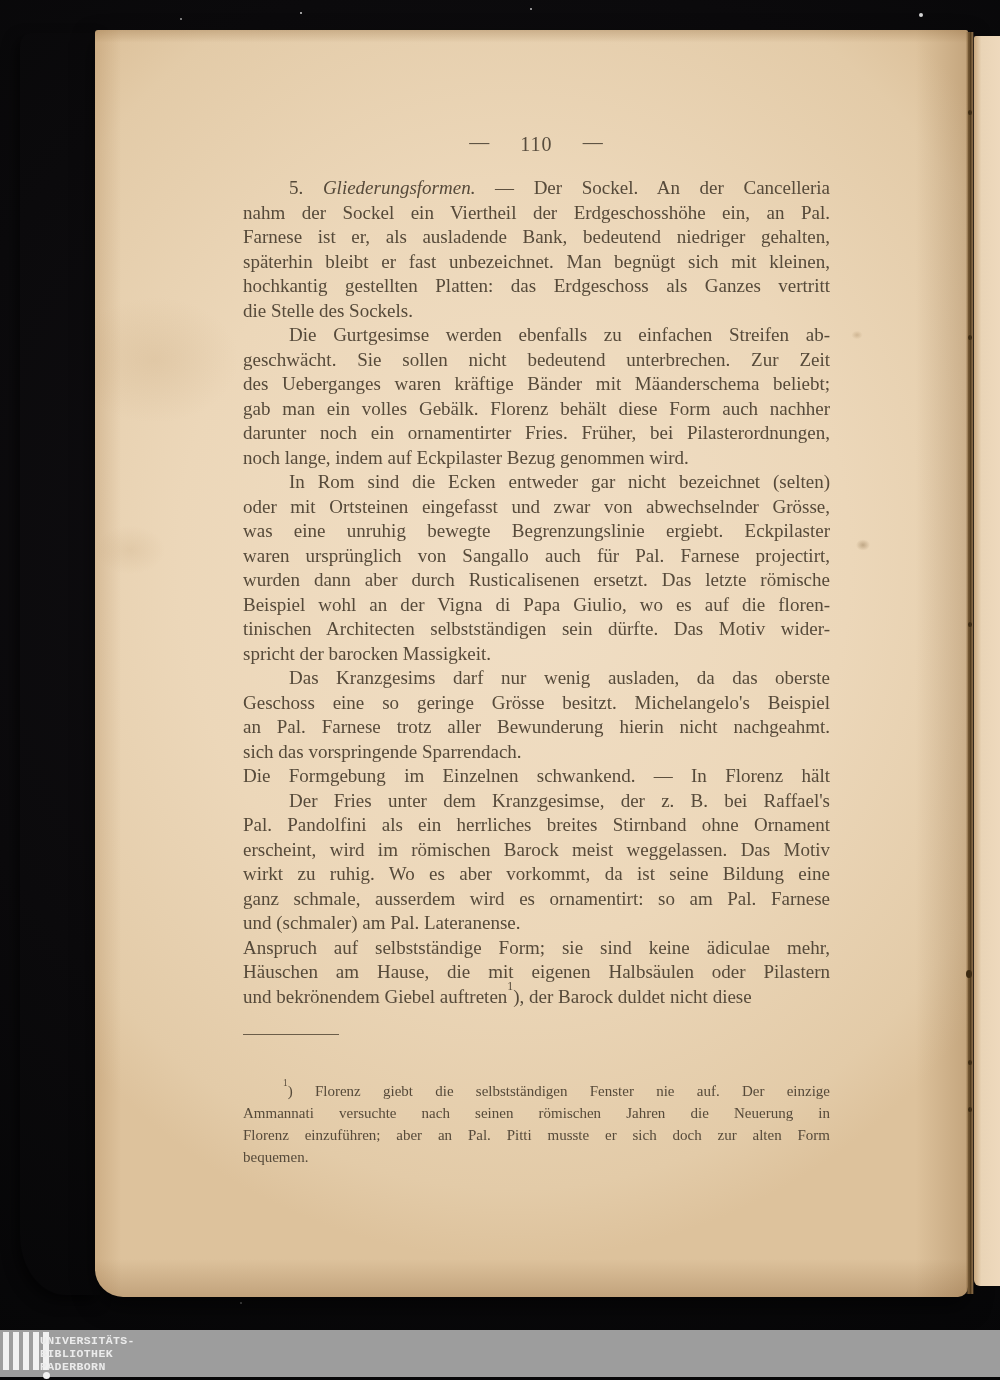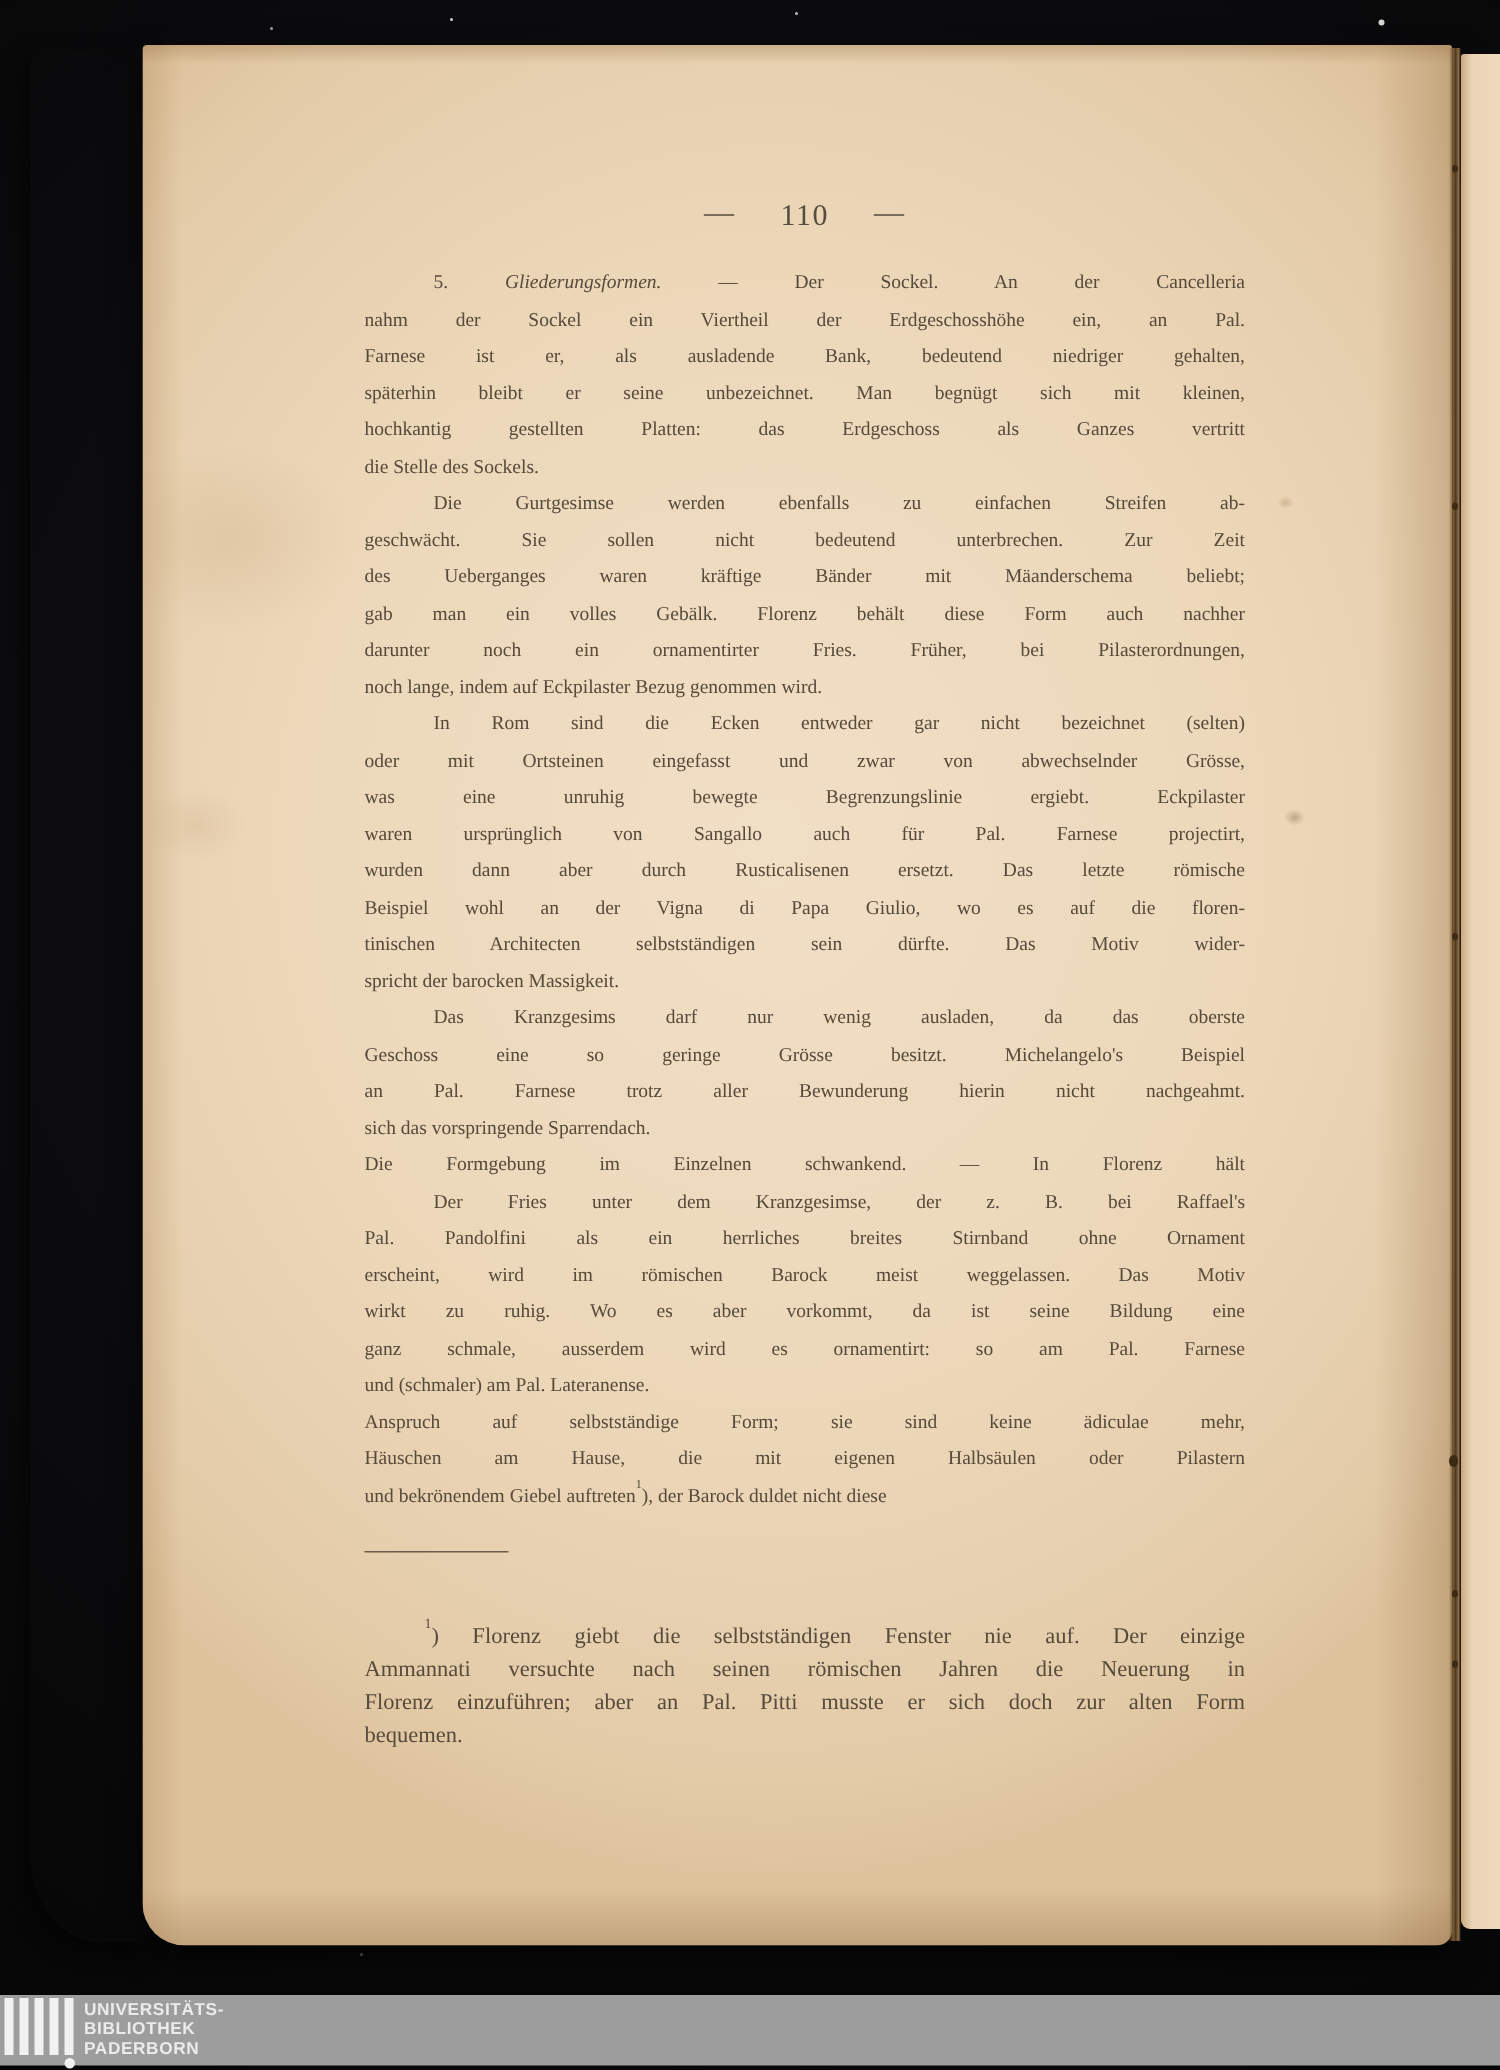--- a/index.html
+++ b/index.html
@@ -66,21 +66,21 @@
   
   .page-header {
     position: absolute; left: 148px; top: 103px; width: 587px;
     display: flex; justify-content: center; align-items: baseline;
     color: #574c3d; font-size: 20px; letter-spacing: 1px;
   }
   .page-header .dash { margin: 0 30px; position: relative; top: -2px; }
 
   .text-block {
     position: absolute; left: 148px; top: 146px; width: 587px;
-    color: #564a3a; font-size: 13px;
+    color: #564a3a; font-size: 19px;
   }
   .line {
     line-height: 24.5px; height: 24.5px; white-space: normal;
     text-align: justify; text-align-last: justify;
     overflow: visible;
   }
   .line.last { text-align-last: left; }
   .line.first { text-indent: 46px; }
   .it { font-style: italic; }
   sup { font-size: .62em; line-height: 0; position: relative; top: -.45em; }
@@ -98,22 +98,22 @@
 
   
   .wm-band {
     position: absolute; left: 0; top: 1330px; width: 1000px; height: 47px;
     background: #9d9d9d; z-index: 20;
   }
   .wm-logo { position: absolute; left: 3px; top: 1px; width: 52px; height: 46px; }
   .wm-bar { position: absolute; top: 1px; width: 6px; height: 38px; background: #f1f1f1; }
   .wm-dot { position: absolute; left: 40px; top: 41px; width: 7px; height: 7px; border-radius: 50%; background: #f1f1f1; }
   .wm-text {
-    position: absolute; left: 56px; top: 4px;
-    font-family: Liberation Sans, sans-serif; font-weight: 700;
+    position: absolute; left: 40px; top: 4px;
+    font-family: Liberation Mono, monospace; font-weight: 700;
     font-size: 11.5px; line-height: 13px; letter-spacing: .4px;
     color: #ebebeb;
   }
 </style>
 </head>
 <body>
 
 <div class="scene">
 
   <div class="dust"></div>
@@ -126,21 +126,21 @@
       <span class="dash">—</span>
       <span class="num">110</span>
       <span class="dash">—</span>
     </div>
 
     <div class="text-block" id="body-text">
         <div>
           <div class="line first"><span>5. </span><span class="it">Gliederungsformen.</span><span> — Der Sockel.  An der Cancelleria</span></div>
           <div class="line">nahm der Sockel ein Viertheil der Erdgeschosshöhe ein, an Pal.</div>
           <div class="line">Farnese ist er, als ausladende Bank, bedeutend niedriger gehalten,</div>
-          <div class="line">späterhin bleibt er seine unbezeichnet.  Man begnügt sich mit kleinen,</div>
+          <div class="line">späterhin bleibt er fast unbezeichnet.  Man begnügt sich mit kleinen,</div>
           <div class="line">hochkantig gestellten Platten: das Erdgeschoss als Ganzes vertritt</div>
           <div class="line last">die Stelle des Sockels.</div>
         </div>
         <div>
           <div class="line first">Die Gurtgesimse werden ebenfalls zu einfachen Streifen ab-</div>
           <div class="line">geschwächt.  Sie sollen nicht bedeutend unterbrechen.  Zur Zeit</div>
           <div class="line">des Ueberganges waren kräftige Bänder mit Mäanderschema beliebt;</div>
           <div class="line">gab man ein volles Gebälk.  Florenz behält diese Form auch nachher</div>
           <div class="line">darunter noch ein ornamentirter Fries.  Früher, bei Pilasterordnungen,</div>
           <div class="line last">noch lange, indem auf Eckpilaster Bezug genommen wird.</div>

